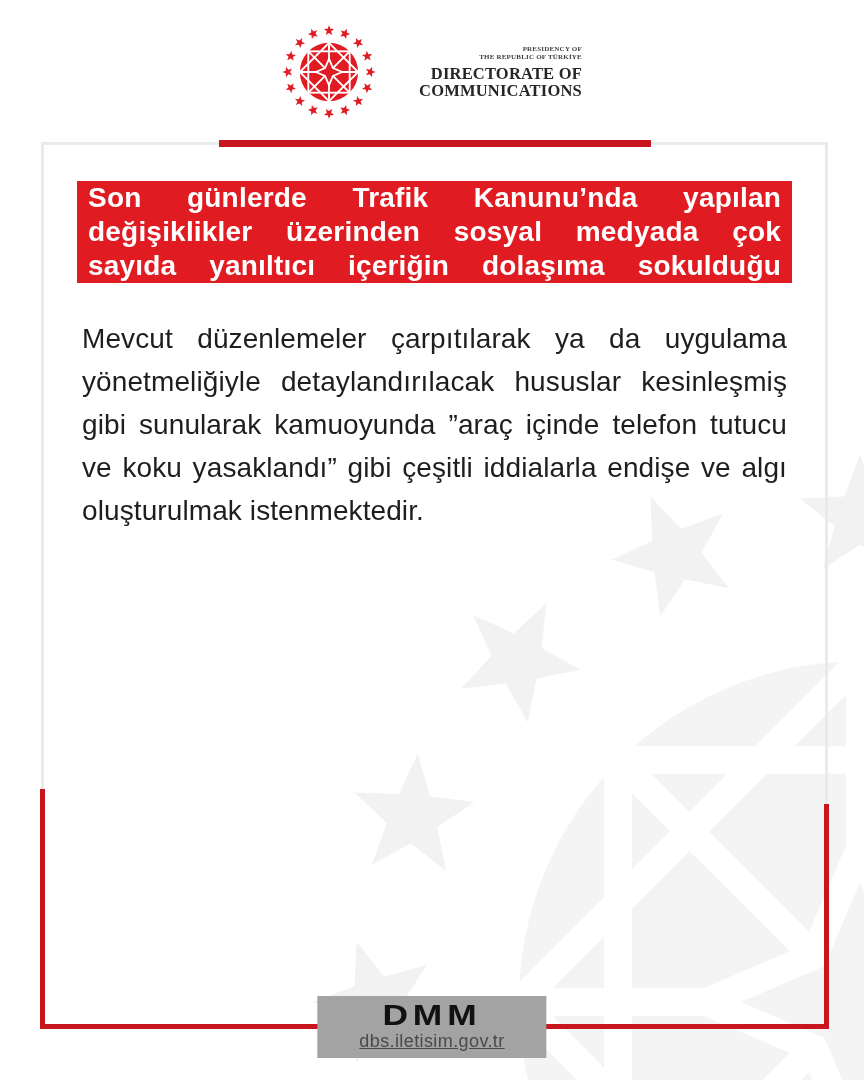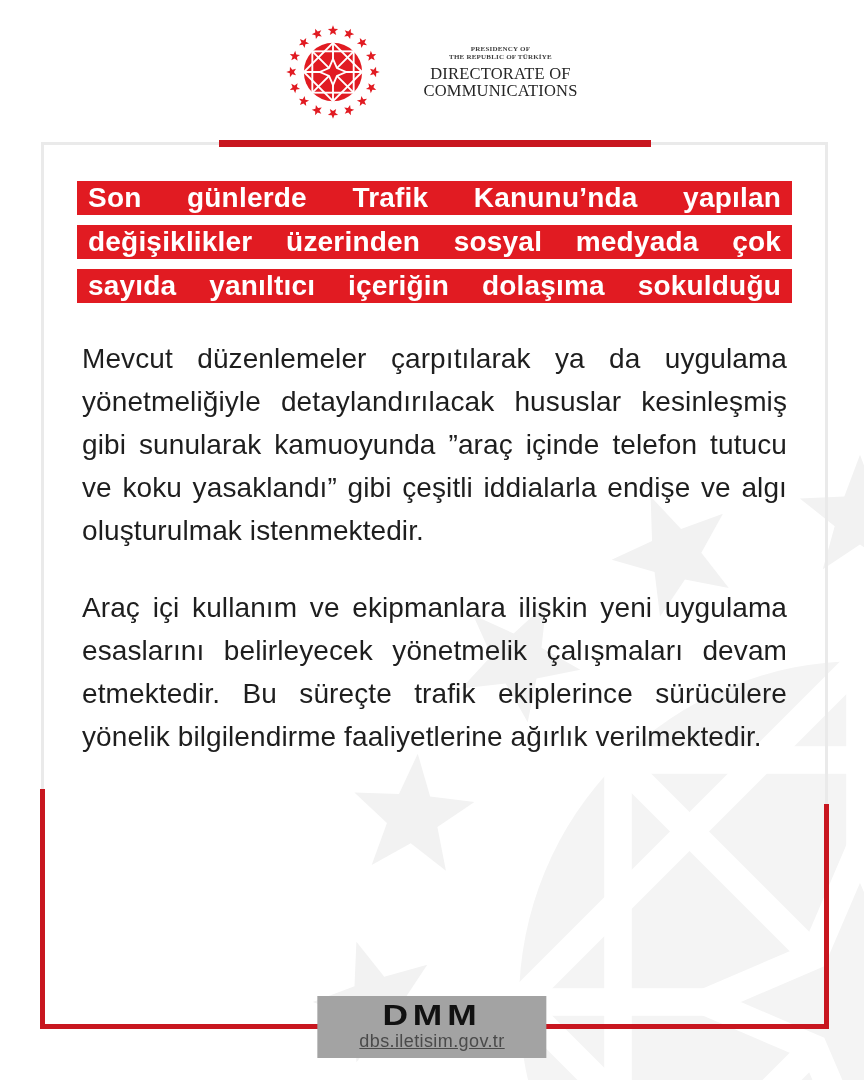--- a/index.html
+++ b/index.html
@@ -11,35 +11,35 @@
   .watermark{position:absolute;left:310px;top:452px;width:1100px;height:1100px;z-index:0;}
   
   .header{
     position:absolute;top:24px;left:0;width:100%;height:96px;z-index:2;
     display:flex;justify-content:center;align-items:center;gap:26px;
   }
   .hdr-left{text-align:center;font-family:"Liberation Serif", serif;}
   .hdr-left .tiny{font-size:7px;font-weight:700;color:#3f3f3f;letter-spacing:.2px;}
   .hdr-left .big{font-size:16px;font-weight:700;color:#262626;letter-spacing:.4px;margin-top:2px;}
   .emblem{width:94px;height:94px;flex:0 0 auto;}
-  .hdr-right{text-align:center;font-family:"Liberation Serif", serif;margin-left:17px;}
+  .hdr-right{text-align:right;font-family:"Liberation Serif", serif;margin-left:17px;}
   .hdr-right .tiny{font-size:7px;font-weight:700;color:#3f3f3f;line-height:8.5px;letter-spacing:.2px;}
-  .hdr-right .big{font-size:16.5px;font-weight:400;color:#262626;line-height:17.5px;letter-spacing:.2px;}
+  .hdr-right .big{font-size:16.5px;font-weight:700;color:#262626;line-height:17.5px;letter-spacing:.2px;}
   .hdr-right .big.first{margin-top:3px;}
   
   .card{
     position:absolute;left:41px;top:142px;width:787px;height:886px;z-index:1;
     border:3px solid #eaeaea;box-sizing:border-box;background:transparent;
   }
   .acc-top{position:absolute;top:-5px;left:50%;transform:translateX(-50%);width:432px;height:7px;background:#c8161f;}
   .acc-bottom{position:absolute;left:-4px;right:-4px;bottom:-4px;height:5px;background:#c8161f;}
   .acc-left{position:absolute;left:-4px;bottom:-4px;width:5px;height:240px;background:#c8161f;}
   .acc-right{position:absolute;right:-4px;bottom:-4px;width:5px;height:225px;background:#c8161f;}
   
-  .headline{margin:36px 33px 0 33px;display:flex;flex-direction:column;align-items:flex-end;gap:10px;}
+  .headline{margin:36px 33px 0 33px;display:flex;flex-direction:column;align-items:flex-end;gap:0;}
   .hl-line{
     background:#e11b22;color:#ffffff;font-weight:700;font-size:28px;
     height:34px;line-height:34px;padding:0 11px;letter-spacing:.2px;box-sizing:border-box;
   }
   .hl-full{width:100%;text-align:justify;text-align-last:justify;}
   
   .para{
     margin:34px 38px 0 38px;color:#1e1e1e;font-size:28px;line-height:43px;
     text-align:justify;letter-spacing:.1px;
   }
@@ -137,19 +137,18 @@
   <div class="acc-right"></div>
   <div class="acc-bottom"></div>
 
   <div class="headline">
     <div class="hl-line hl-full">Son günlerde Trafik Kanunu’nda yapılan</div>
     <div class="hl-line hl-full">değişiklikler üzerinden sosyal medyada çok</div>
     <div class="hl-line hl-full">sayıda yanıltıcı içeriğin dolaşıma sokulduğu</div>
   </div>
 
   <p class="para">Mevcut düzenlemeler çarpıtılarak ya da uygulama yönetmeliğiyle detaylandırılacak hususlar kesinleşmiş gibi sunularak kamuoyunda ”araç içinde telefon tutucu ve koku yasaklandı” gibi çeşitli iddialarla endişe ve algı oluşturulmak istenmektedir.</p>
-  <p class="para">Araç içi kullanım ve ekipmanlara ilişkin yeni uygulama esaslarını belirleyecek yönetmelik çalışmaları devam etmektedir. Bu süreçte trafik ekiplerince sürücülere yönelik bilgilendirme faaliyetlerine ağırlık verilmektedir.</p>
 </div>
 
 <div class="footer-logo">
   <span class="dmm">DMM</span>
   <div class="dmm-url">dbs.iletisim.gov.tr</div>
 </div>
 
 </body></html>

